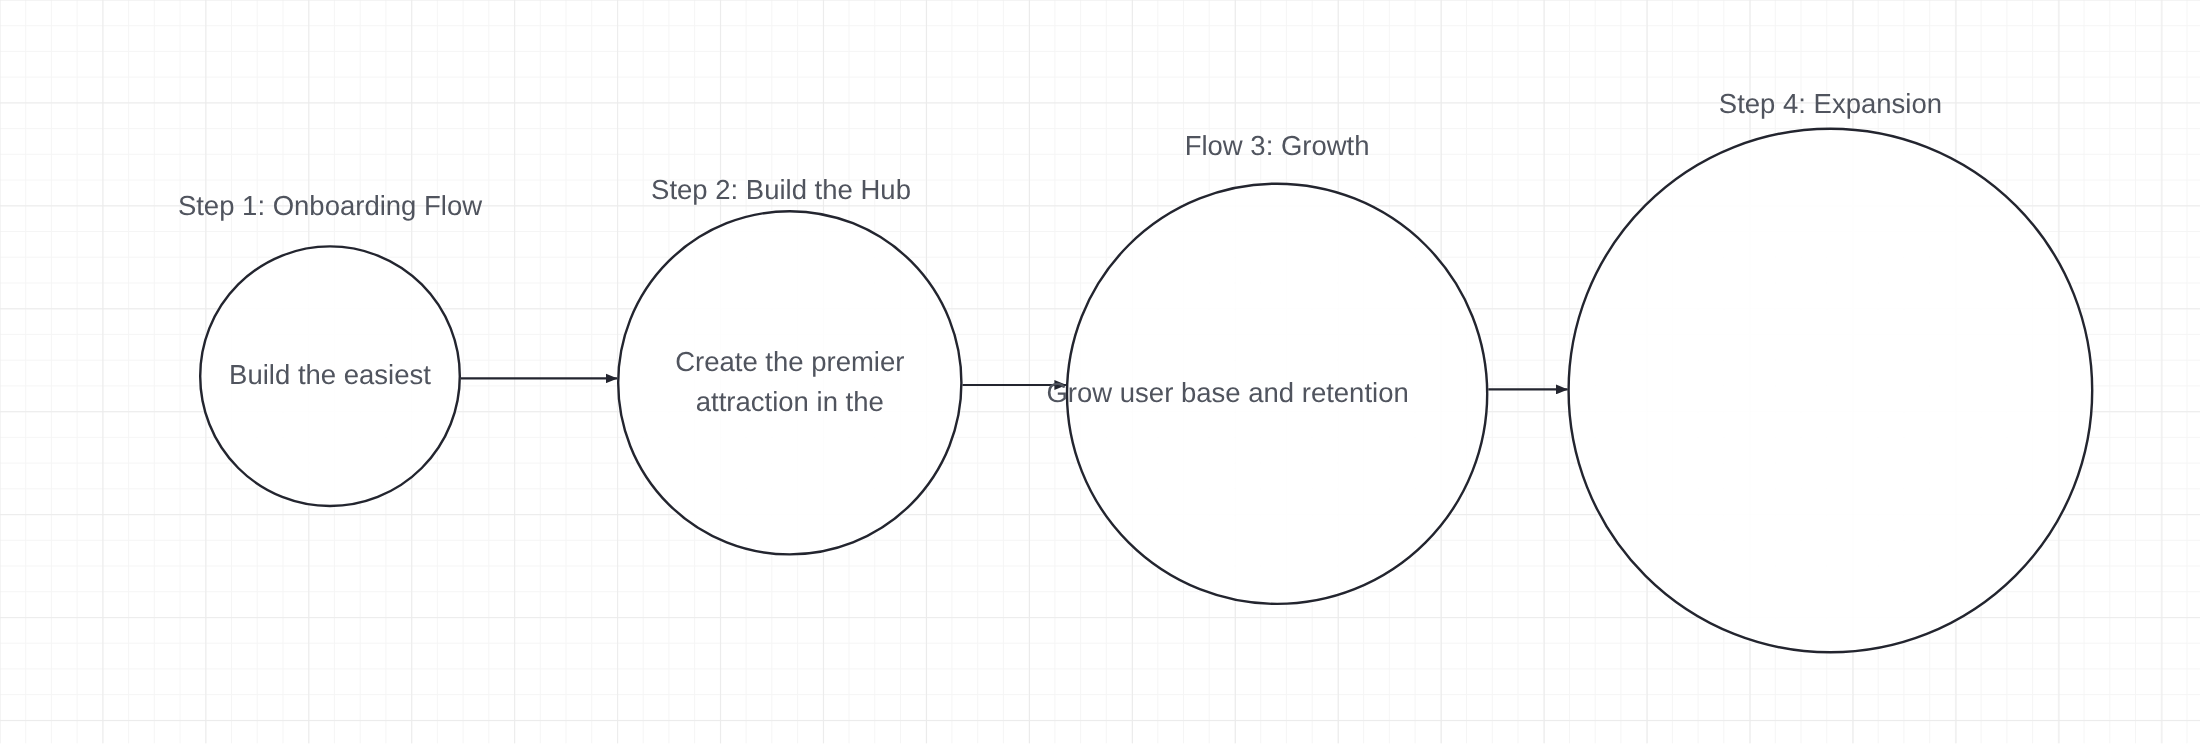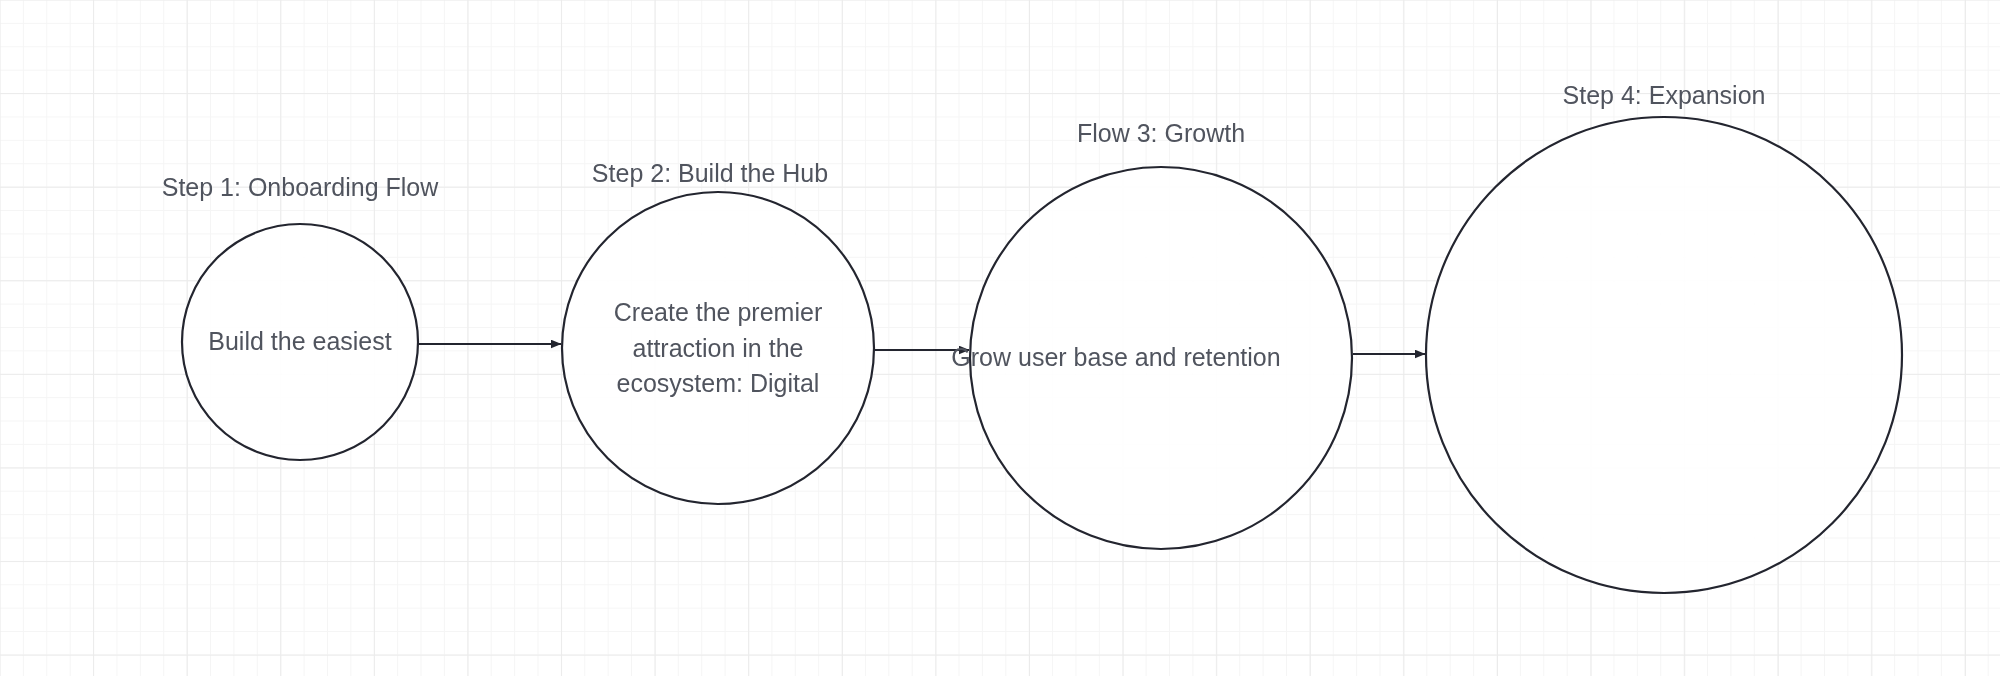--- a/index.html
+++ b/index.html
@@ -97,21 +97,20 @@
 
   <div class="node-title" id="title-step1" style="left: 300px; top: 172px;">Step 1: Onboarding Flow</div>
   <div class="node-body" id="body-step1" style="left: 300px; top: 342px;">
       <div>Build the easiest</div>
     </div>
 
   <div class="node-title" id="title-step2" style="left: 710px; top: 158px;">Step 2: Build the Hub</div>
   <div class="node-body" id="body-step2" style="left: 718px; top: 348px;">
       <div>Create the premier</div>
       <div>attraction in the</div>
-      <div>ecosystem: Digital</div>
     </div>
 
   <div class="node-title" id="title-step3" style="left: 1161px; top: 118px;">Flow 3: Growth</div>
   <div class="node-body" id="body-step3" style="left: 1116px; top: 358px;">
       <div>Grow user base and retention</div>
     </div>
 
   <div class="node-title" id="title-step4" style="left: 1664px; top: 80px;">Step 4: Expansion</div>
 
 </div>

